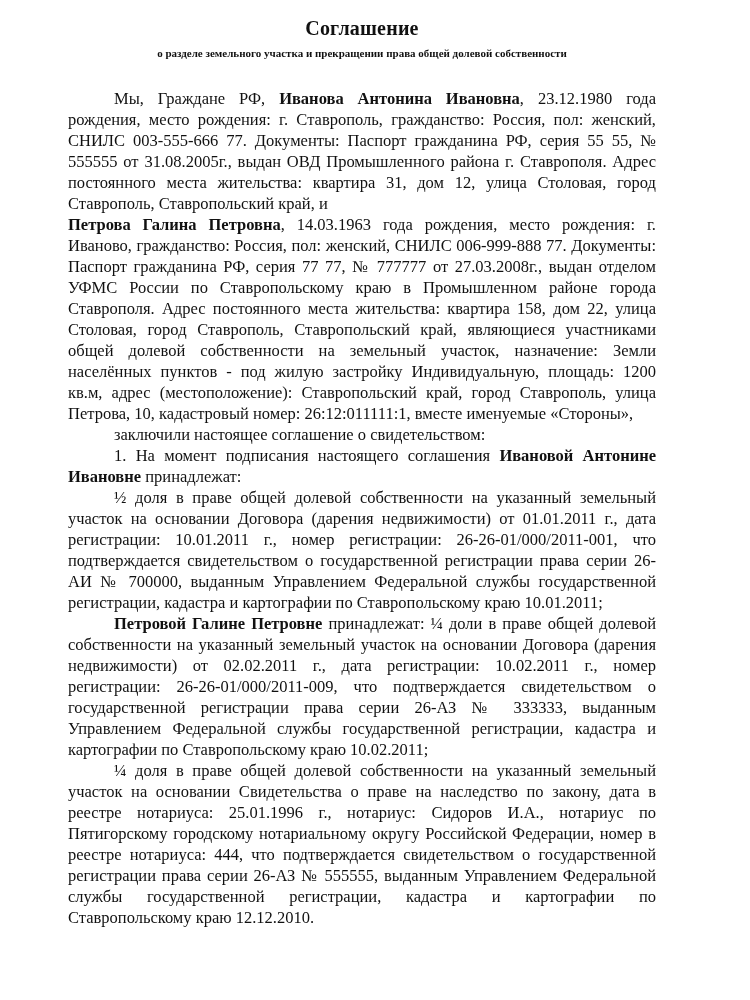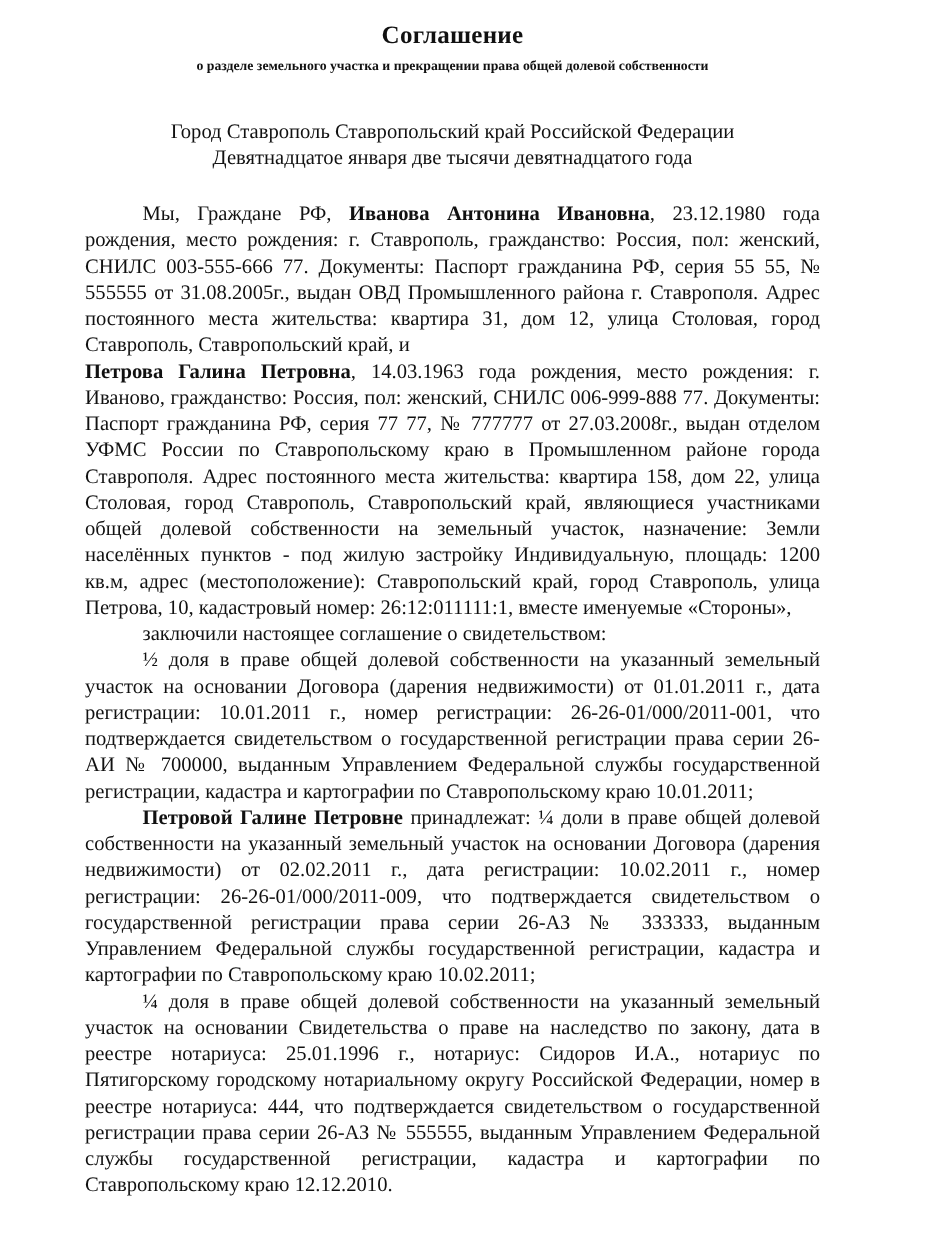--- a/index.html
+++ b/index.html
@@ -73,39 +73,38 @@
 </style>
 </head>
 <body>
 
 <div class="page">
 
   <h1 class="doc-title">Соглашение</h1>
 
   <h2 class="doc-subtitle">о разделе земельного участка и прекращении права общей долевой собственности</h2>
 
-  <div class="place-date">
-    <div>Город Ставрополь Ставропольский край Российской Федерации</div>
-    <div>Девятнадцатое января две тысячи девятнадцатого года</div>
-  </div>
 
   <div class="body-text">
 
     <p class="para indent">
       <span>Мы, Граждане РФ, </span><b>Иванова Антонина Ивановна</b><span>, 23.12.1980 года рождения, место рождения: г. Ставрополь, гражданство: Россия, пол: женский, СНИЛС 003-555-666 77. Документы: Паспорт гражданина РФ, серия 55 55, № 555555 от 31.08.2005г., выдан ОВД Промышленного района г. Ставрополя. Адрес постоянного места жительства: квартира 31, дом 12, улица Столовая, город Ставрополь, Ставропольский край, и</span>
     </p>
 
     <p class="para noindent">
       <b>Петрова Галина Петровна</b><span>, 14.03.1963 года рождения, место рождения: г. Иваново, гражданство: Россия, пол: женский, СНИЛС 006-999-888 77. Документы: Паспорт гражданина РФ, серия 77 77, № 777777 от 27.03.2008г., выдан отделом УФМС России по Ставропольскому краю в Промышленном районе города Ставрополя. Адрес постоянного места жительства: квартира 158, дом 22, улица Столовая, город Ставрополь, Ставропольский край, являющиеся участниками общей долевой собственности на земельный участок, назначение: Земли населённых пунктов - под жилую застройку Индивидуальную, площадь: 1200 кв.м, адрес (местоположение): Ставропольский край, город Ставрополь, улица Петрова, 10, кадастровый номер: 26:12:011111:1, вместе именуемые «Стороны»,</span>
     </p>
 
     <p class="para indent">
       <span>заключили настоящее соглашение о свидетельством:</span>
     </p>
 
+    <p class="para indent">
+      <span>1. На момент подписания настоящего соглашения </span><b>Ивановой Антонине Ивановне</b><span> принадлежат:</span>
+    </p>
 
     <p class="para indent">
       <span class="frac">½</span><span> доля в праве общей долевой собственности на указанный земельный участок на основании Договора (дарения недвижимости) от 01.01.2011 г., дата регистрации: 10.01.2011 г., номер регистрации: 26-26-01/000/2011-001, что подтверждается свидетельством о государственной регистрации права серии 26-АИ № 700000, выданным Управлением Федеральной службы государственной регистрации, кадастра и картографии по Ставропольскому краю 10.01.2011;</span>
     </p>
 
     <p class="para indent">
       <b>Петровой Галине Петровне</b><span> принадлежат: </span><span class="frac">¼</span><span> доли в  праве общей долевой собственности на указанный земельный участок на основании Договора (дарения недвижимости) от 02.02.2011 г., дата регистрации: 10.02.2011 г., номер регистрации: 26-26-01/000/2011-009, что подтверждается свидетельством о государственной регистрации права серии 26-АЗ № 333333, выданным Управлением Федеральной службы государственной регистрации, кадастра и картографии по Ставропольскому краю 10.02.2011;</span>
     </p>
 
     <p class="para indent">

